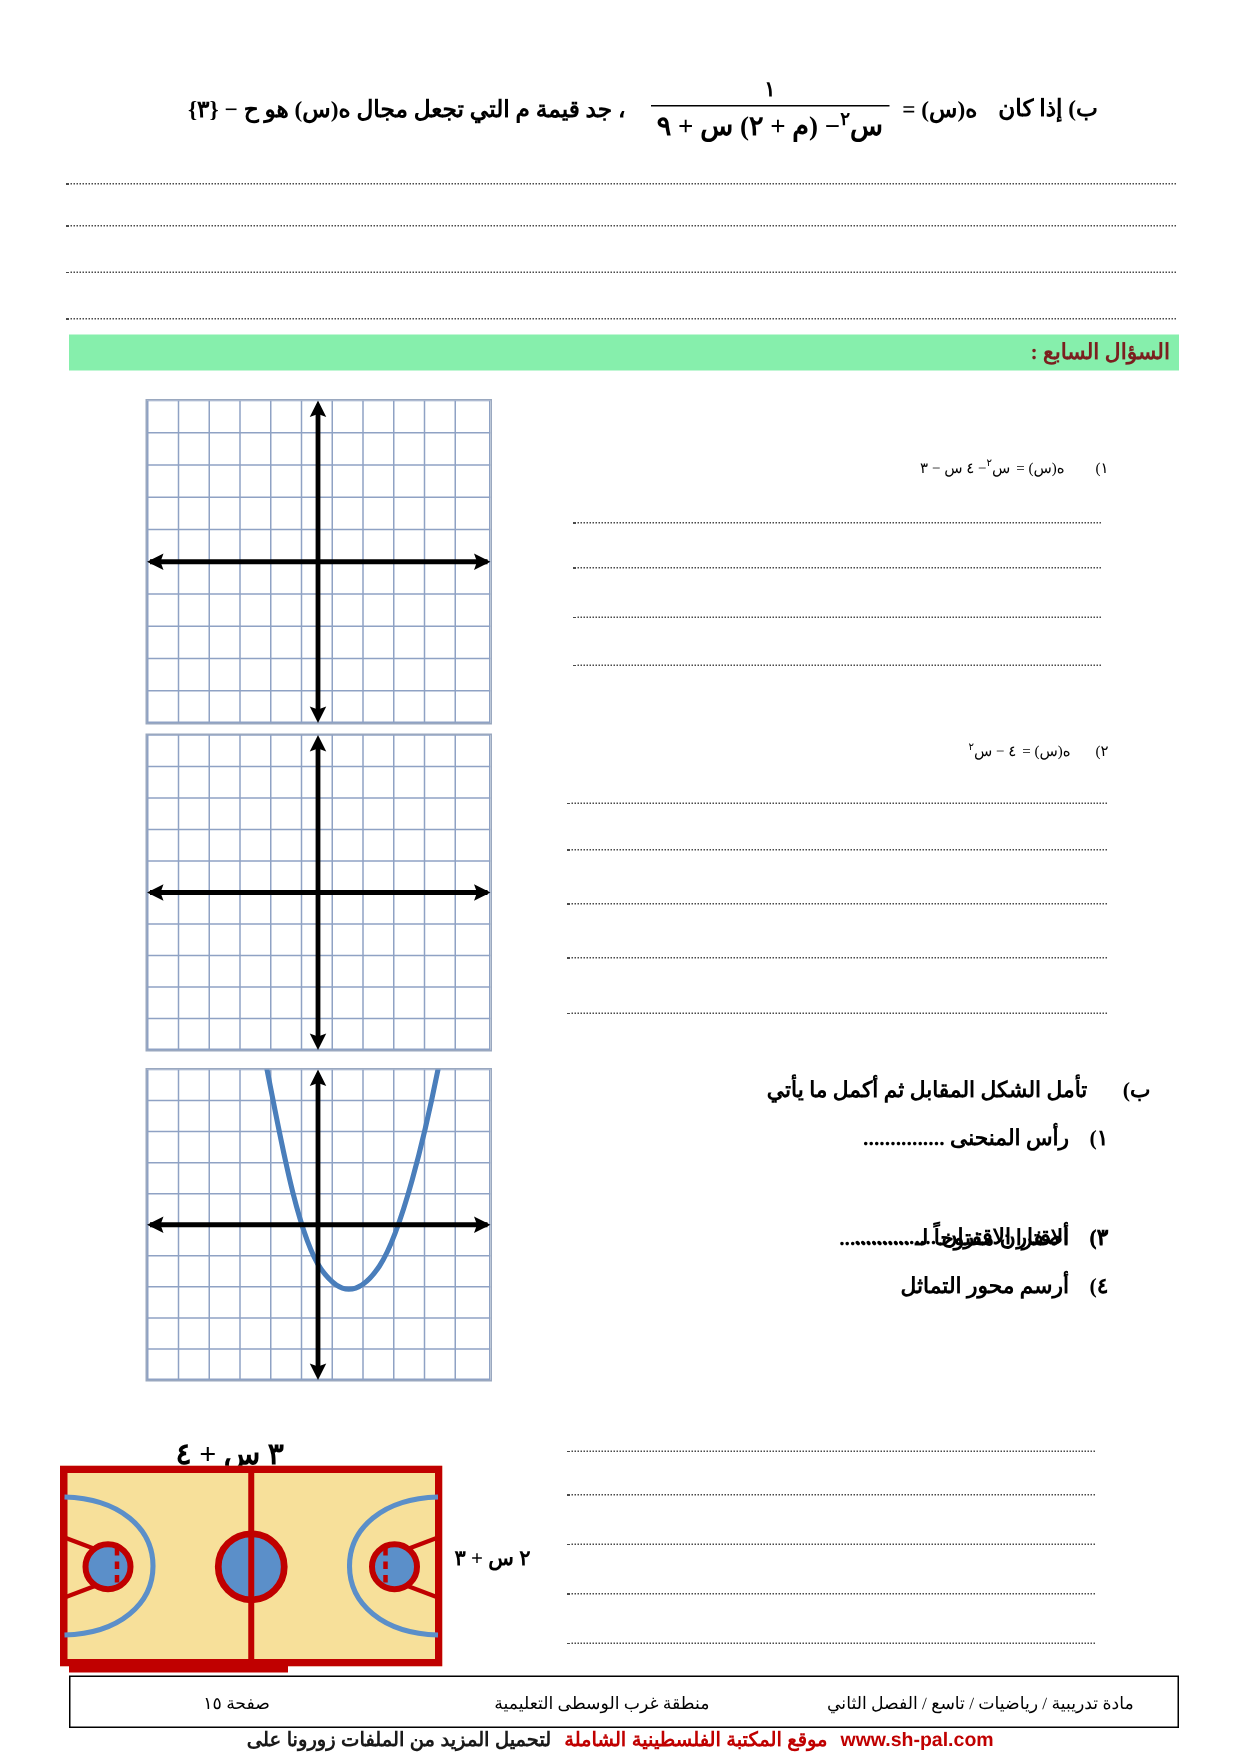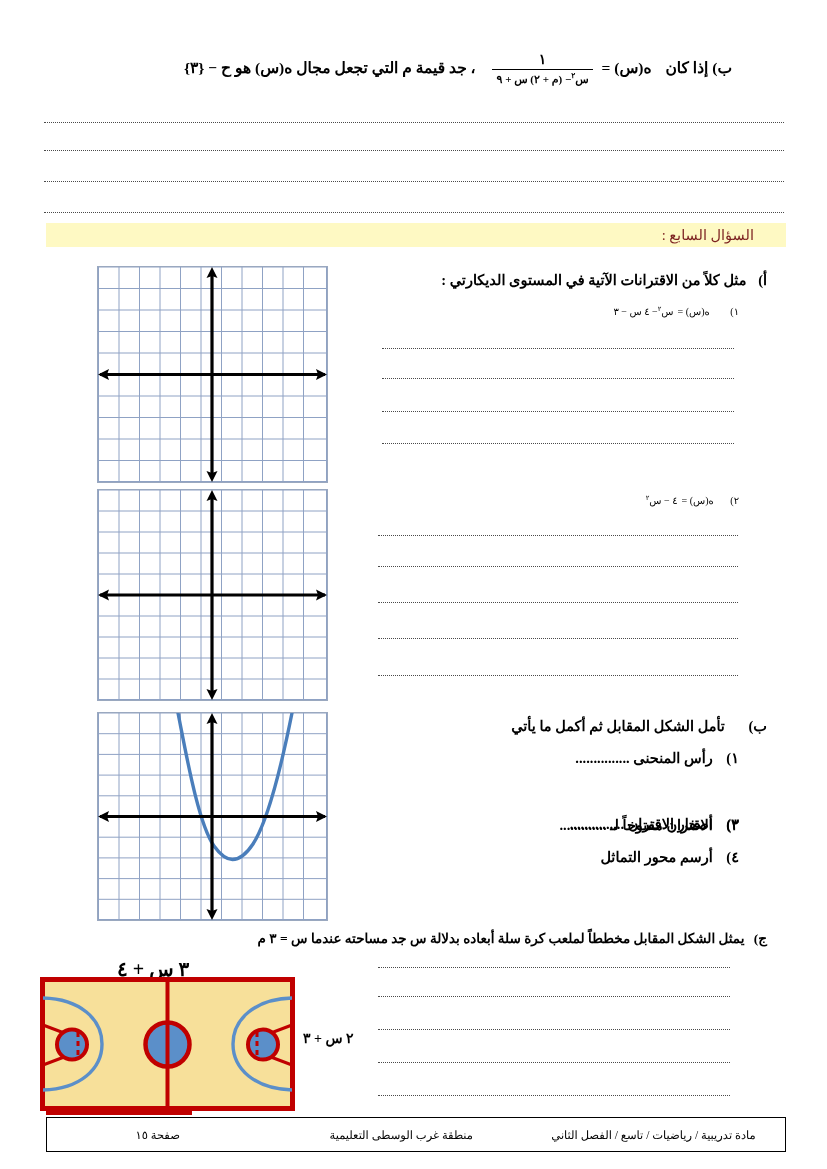--- a/index.html
+++ b/index.html
@@ -46,35 +46,35 @@
   }
   .frac .num {
     display: block;
     padding: 0 6px 1px 6px;
     border-bottom: 1.3px solid #000;
     font-size: 14px;
   }
   .frac .den {
     display: block;
     padding: 1px 4px 0 4px;
-    font-size: 11px;
+    font-size: 18px;
   }
   .sup { font-size: 0.68em; vertical-align: super; }
 
   
   .section-bar {
     position: absolute;
-    background: #fef9c3;
+    background: #86efac;
     direction: rtl;
     color: #7b1f1f;
-    font-weight: normal;
+    font-weight: bold;
     font-size: 14.5px;
     display: flex;
     align-items: center;
-    padding-right: 32px;
+    padding-right: 6px;
   }
 
   
   .ar {
     position: absolute;
     direction: rtl;
     text-align: right;
     font-size: 14.5px;
     font-weight: bold;
     white-space: nowrap;
@@ -152,24 +152,20 @@
 
   <div class="dotline" style="top:122px; left:44px; width:740px;"></div>
   <div class="dotline" style="top:150px; left:44px; width:740px;"></div>
   <div class="dotline" style="top:181px; left:44px; width:740px;"></div>
   <div class="dotline" style="top:212px; left:44px; width:740px;"></div>
 
   <div class="section-bar" style="top:223px; left:46px; width:740px; height:24px;">
     <span>السؤال السابع :</span>
   </div>
 
-  <div class="ar" style="top:272px; right:60px;">
-    <span>أ)</span>
-    <span style="margin-right:8px;">مثل كلاً من الاقترانات الآتية في المستوى الديكارتي :</span>
-  </div>
 
   <div class="ar eq-inline" style="top:305px; right:88px;">
     <span>١)</span>
     <span style="margin-right:18px;"><span>ه(س) =</span><span style="margin-right:4px;">س</span><span class="sup">٢</span><span>− ٤ س − ٣</span></span>
   </div>
 
   <div class="ar eq-inline" style="top:494px; right:88px;">
     <span>٢)</span>
     <span style="margin-right:14px;"><span>ه(س) =</span><span style="margin-right:4px;">٤ − س</span><span class="sup">٢</span><span></span></span>
   </div>
@@ -199,24 +195,20 @@
   </div>
   <div class="ar" style="top:816px; right:88px;">
     <span>٣)</span>
     <span style="margin-right:10px;text-align:center;">أصفار الاقتران ...............</span>
   </div>
   <div class="ar" style="top:849px; right:88px;">
     <span>٤)</span>
     <span style="margin-right:10px;">أرسم محور التماثل</span>
   </div>
 
-  <div class="ar" style="top:930px; right:60px; font-size:13.5px;">
-    <span>ج)</span>
-    <span style="margin-right:6px;">يمثل الشكل المقابل مخططاً لملعب كرة سلة  أبعاده بدلالة  س  جد مساحته عندما  س = ٣ م</span>
-  </div>
 
   <div class="dotline" style="top:967px; left:378px; width:352px;"></div>
   <div class="dotline" style="top:996px; left:378px; width:352px;"></div>
   <div class="dotline" style="top:1029px; left:378px; width:352px;"></div>
   <div class="dotline" style="top:1062px; left:378px; width:352px;"></div>
   <div class="dotline" style="top:1095px; left:378px; width:352px;"></div>
 
   <div class="graph" style="top:266px; left:97px; width:231px; height:217px;">
     <svg width="229" height="215" viewBox="0 0 229 215">
       <g stroke="#8fa2c4" stroke-width="1">
@@ -380,14 +372,19 @@
   <div class="court-label-right" style="top:1030px; left:303px;">٢ س + ٣</div>
 
   <div class="top-red-bar" style="top:1110px; left:46px; width:146px; height:5px;"></div>
 
   <div class="footer-box" style="top:1117px; left:46px; width:740px; height:35px;">
     <div class="footer-cell" style="width:34%; padding-right:12px; text-align:center;">مادة تدريبية / رياضيات / تاسع / الفصل الثاني</div>
     <div class="footer-cell" style="width:36%;">منطقة غرب الوسطى التعليمية</div>
     <div class="footer-cell" style="width:30%;">صفحة ١٥</div>
   </div>
 
+  <div class="watermark" style="top:1152px; left:0;">
+    <span class="wm-url" style="direction:ltr; display:inline-block;">www.sh-pal.com</span>
+    <span class="wm-red" style="margin:0 5px;">موقع المكتبة الفلسطينية الشاملة</span>
+    <span class="wm-dark">لتحميل المزيد من الملفات زورونا على</span>
+  </div>
 
 </div>
 
 </body></html>

